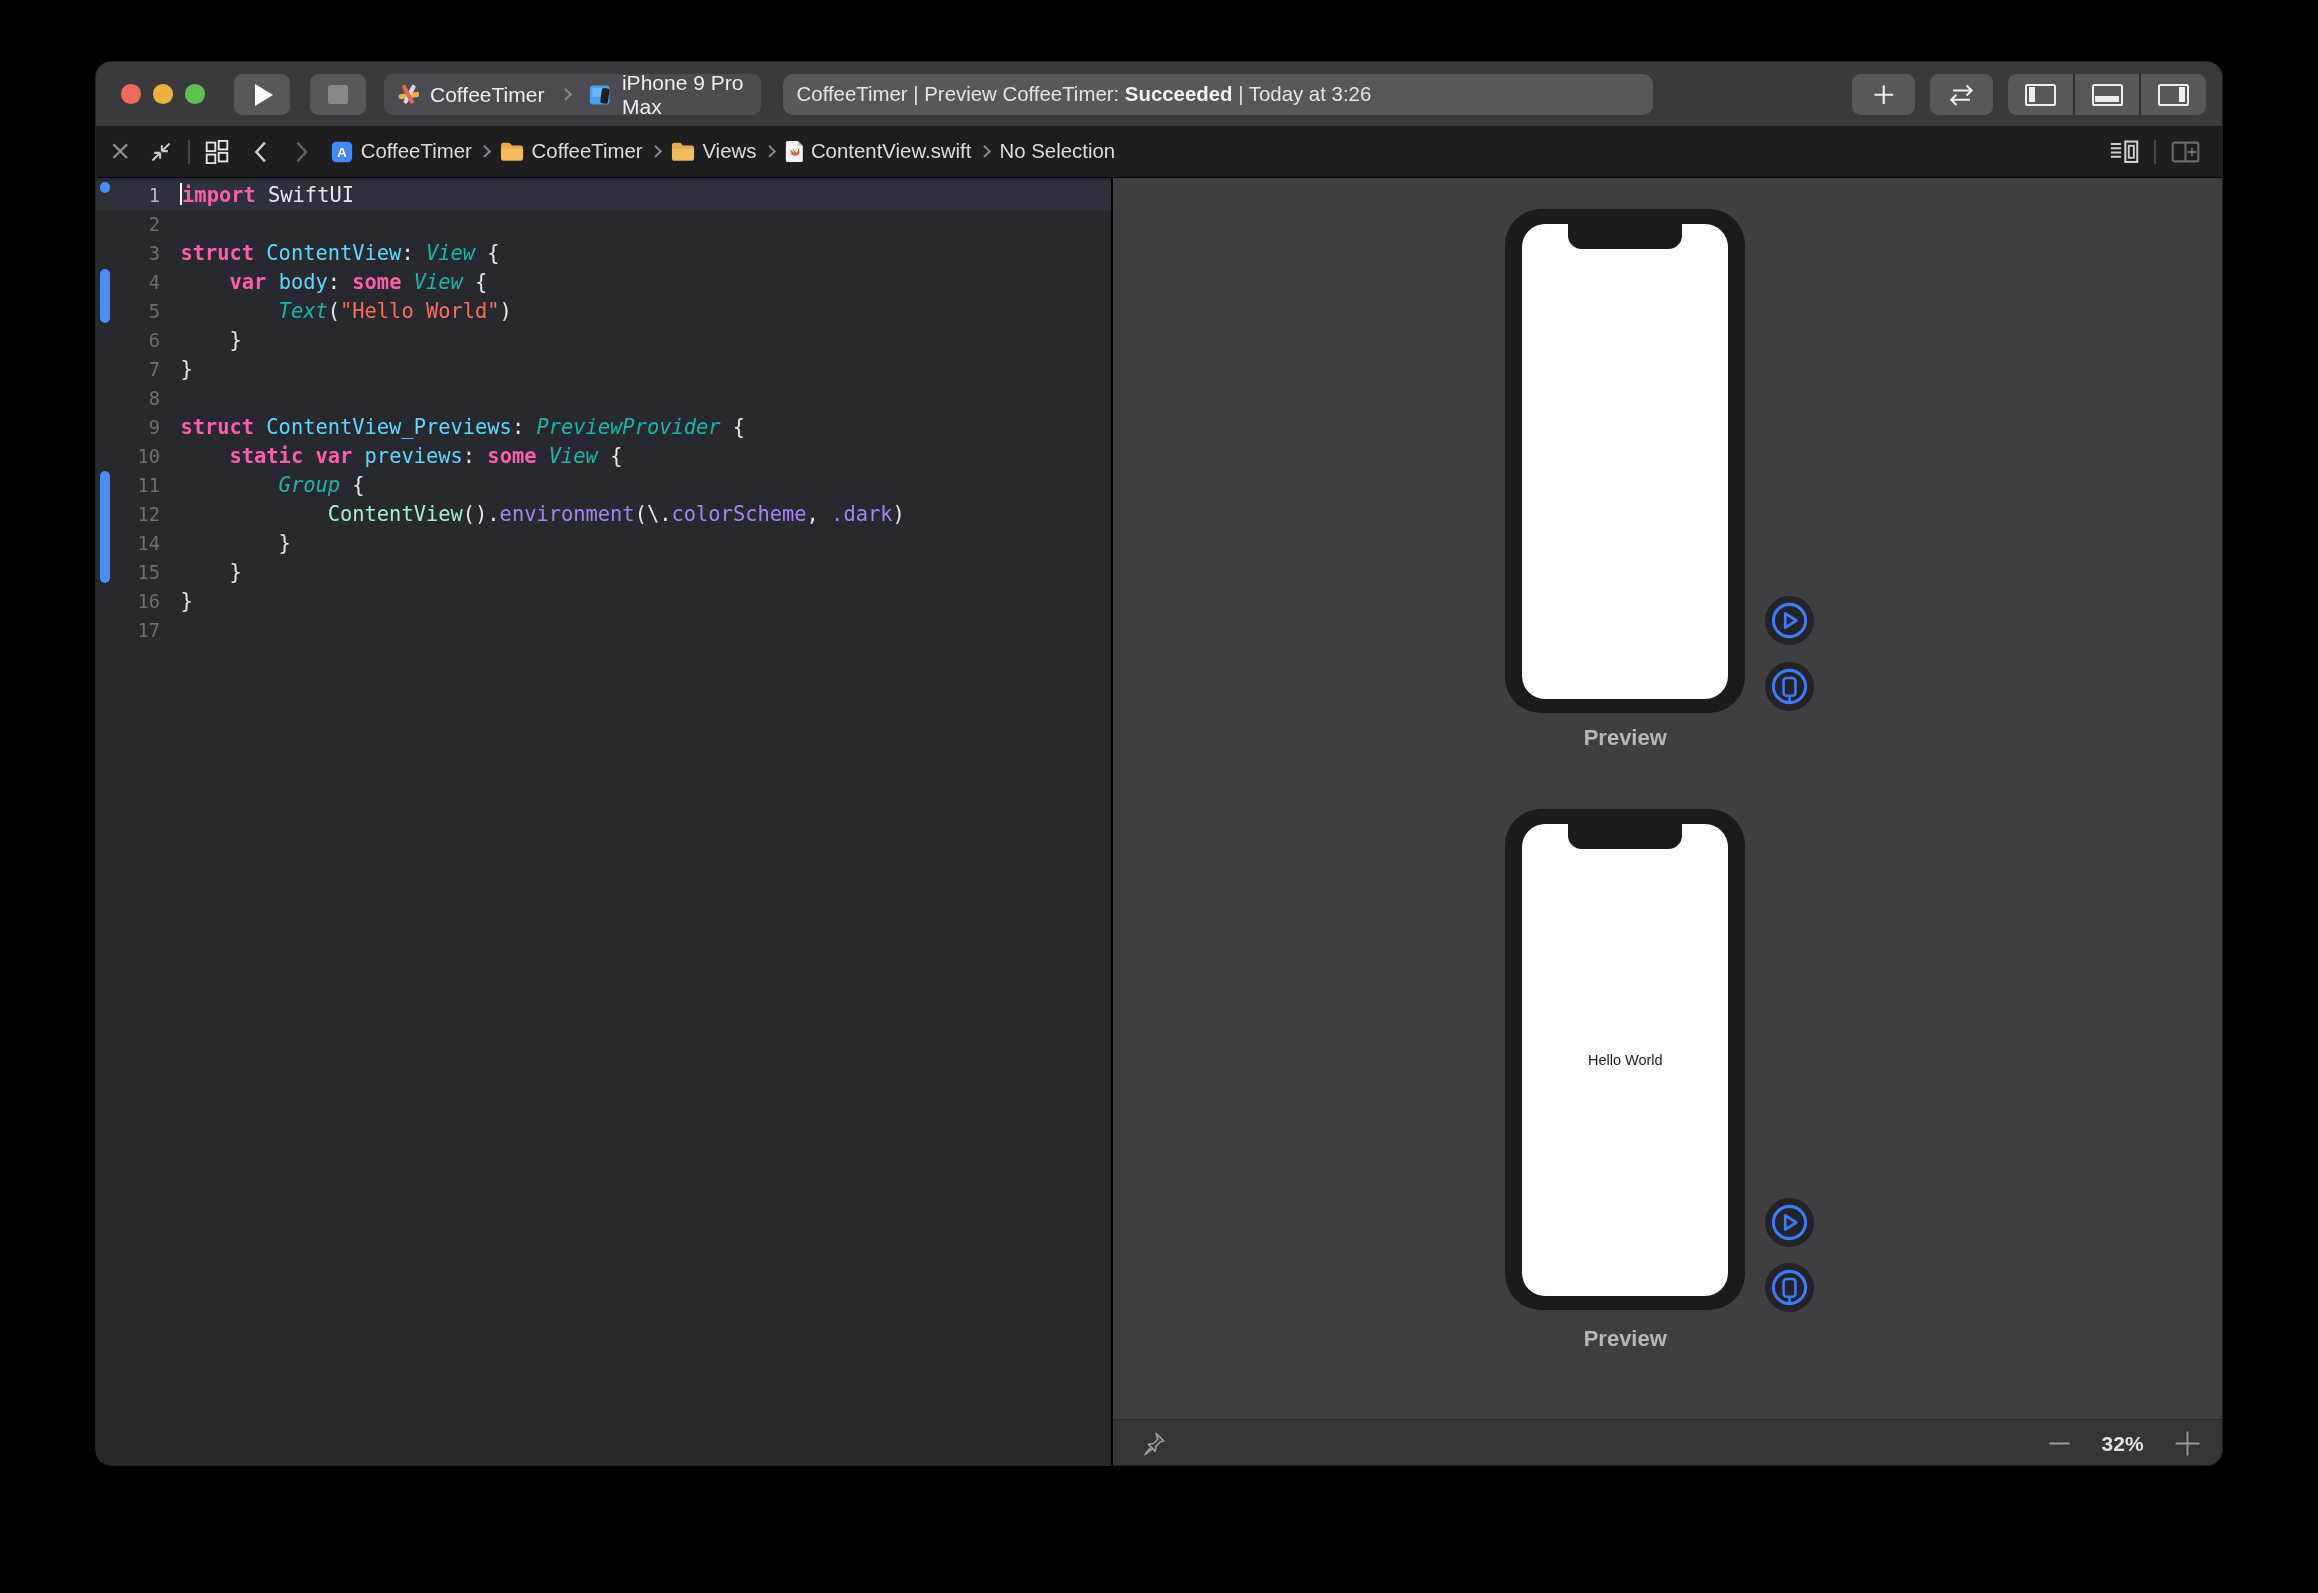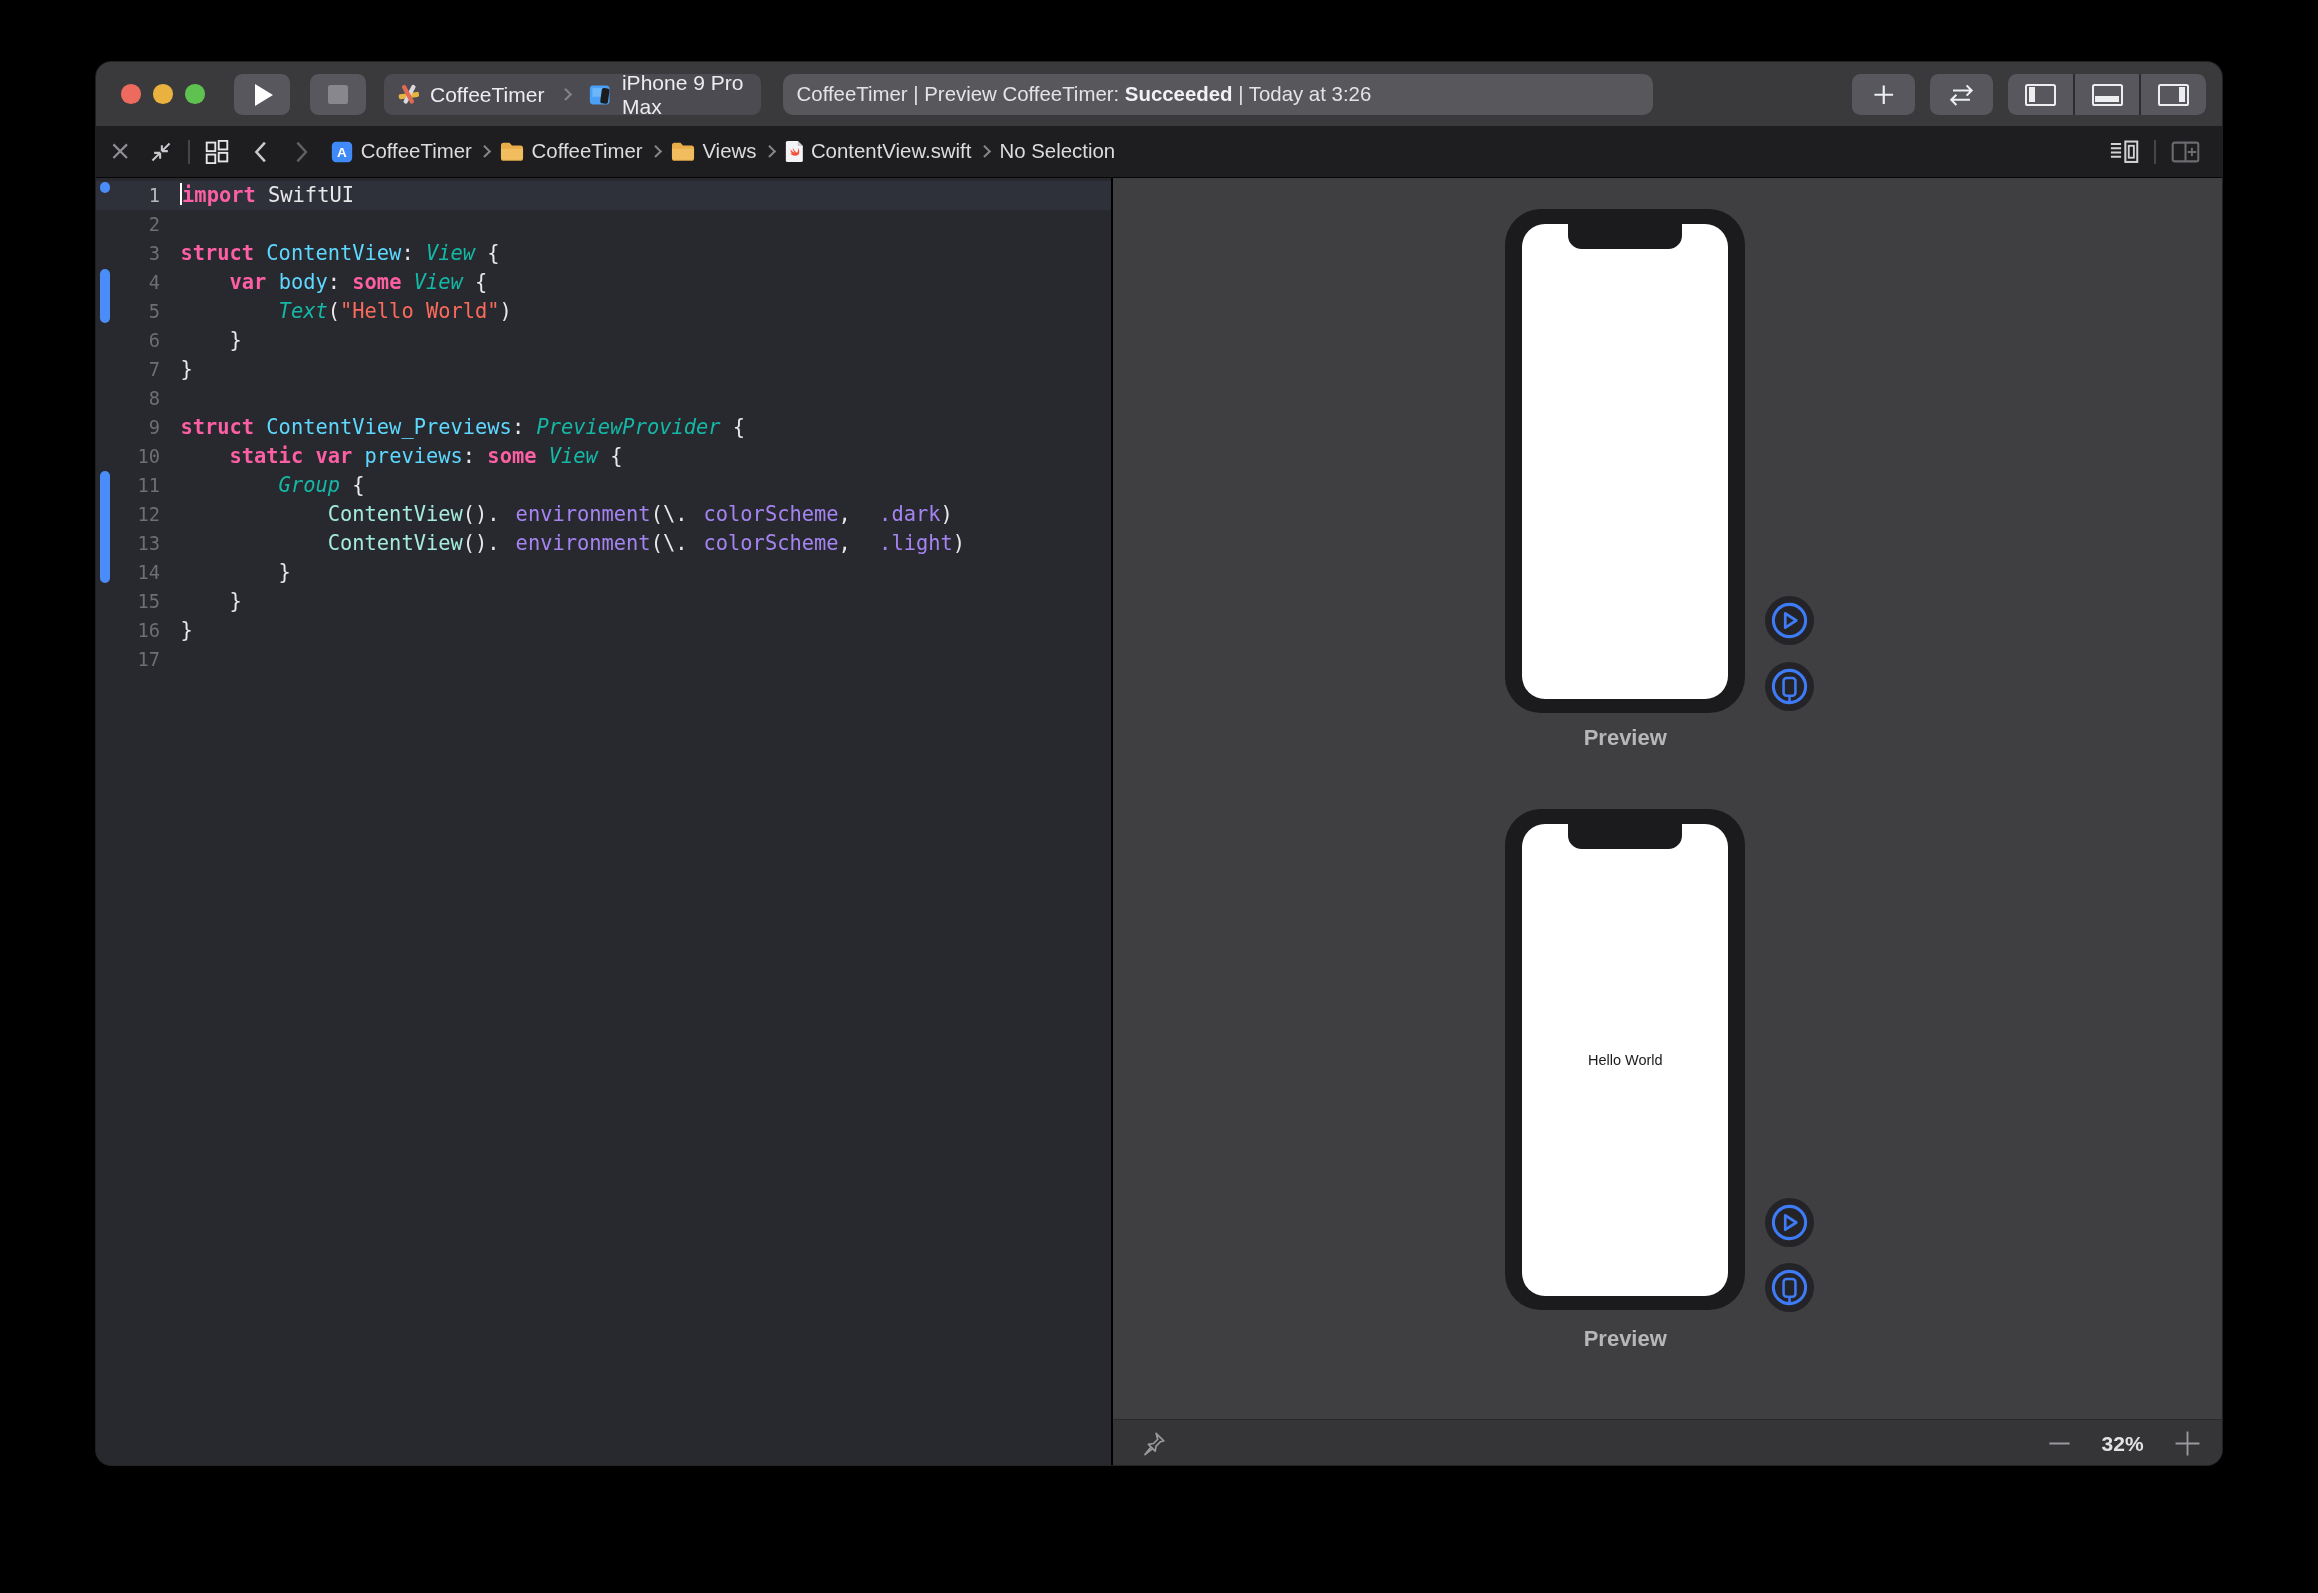--- a/index.html
+++ b/index.html
@@ -67,21 +67,21 @@
   .code-row { display:flex; height:29px; line-height:29px; font-size:20.4px; }
   .code-row.current { background:#2f313a; }
   .gutter-num { width:64px; text-align:right; color:#6e6e73; font-size:18.7px; flex:0 0 auto; }
   .code-row.current .gutter-num { color:#b9b9bd; }
   .code-text { margin-left:20.4px; white-space:pre; color:#e8e8ea; }
   .tok-kw { color:#fc5fa3; font-weight:bold; }
   .tok-pl { color:#e8e8ea; }
   .tok-ty { color:#5dd8ff; }
   .tok-ot { color:#14b8a6;font-style:italic; }
   .tok-rf { color:#a5ecde; }
-  .tok-fn { color:#a584f2;margin-left:16px; }
+  .tok-fn { color:#a584f2; }
   .tok-st { color:#fc6a5d; }
   .cursor { display:inline-block; width:2.6px; height:22px; background:#fff; vertical-align:middle;
             margin:-2.6px 0 0 -0.9px; }
   .marker { position:absolute; left:4.3px; width:10.2px; border-radius:5.1px; background:#4a8df8; }
 
   
   .phone { position:absolute; left:392px; width:240px; background:#1b1b1d; border-radius:36px; }
   .phone .screen { position:absolute; left:17px; right:17px; top:14.5px; bottom:14.5px; background:#fff;
                    border-radius:23px; display:flex; align-items:center; justify-content:center; }
   .phone .notch { position:absolute; left:50%; top:14.5px; transform:translateX(-50%); width:114px;
@@ -302,24 +302,20 @@
             <span class="gutter-num">10</span>
             <span class="code-text"><span class="tok-pl">    </span><span class="tok-kw">static</span><span class="tok-pl"> </span><span class="tok-kw">var</span><span class="tok-pl"> </span><span class="tok-ty">previews</span><span class="tok-pl">: </span><span class="tok-kw">some</span><span class="tok-pl"> </span><span class="tok-ot">View</span><span class="tok-pl"> {</span></span>
           </div>
           <div class="code-row">
             <span class="gutter-num">11</span>
             <span class="code-text"><span class="tok-pl">        </span><span class="tok-ot">Group</span><span class="tok-pl"> {</span></span>
           </div>
           <div class="code-row">
             <span class="gutter-num">12</span>
             <span class="code-text"><span class="tok-pl">            </span><span class="tok-rf">ContentView</span><span class="tok-pl">().</span><span class="tok-fn">environment</span><span class="tok-pl">(\.</span><span class="tok-fn">colorScheme</span><span class="tok-pl">, </span><span class="tok-fn">.dark</span><span class="tok-pl">)</span></span>
-          </div>
-          <div class="code-row">
-            <span class="gutter-num">13</span>
-            <span class="code-text"><span class="tok-pl">            </span><span class="tok-rf">ContentView</span><span class="tok-pl">().</span><span class="tok-fn">environment</span><span class="tok-pl">(\.</span><span class="tok-fn">colorScheme</span><span class="tok-pl">, </span><span class="tok-fn">.light</span><span class="tok-pl">)</span></span>
           </div>
           <div class="code-row">
             <span class="gutter-num">14</span>
             <span class="code-text"><span class="tok-pl">        }</span></span>
           </div>
           <div class="code-row">
             <span class="gutter-num">15</span>
             <span class="code-text"><span class="tok-pl">    }</span></span>
           </div>
           <div class="code-row">

